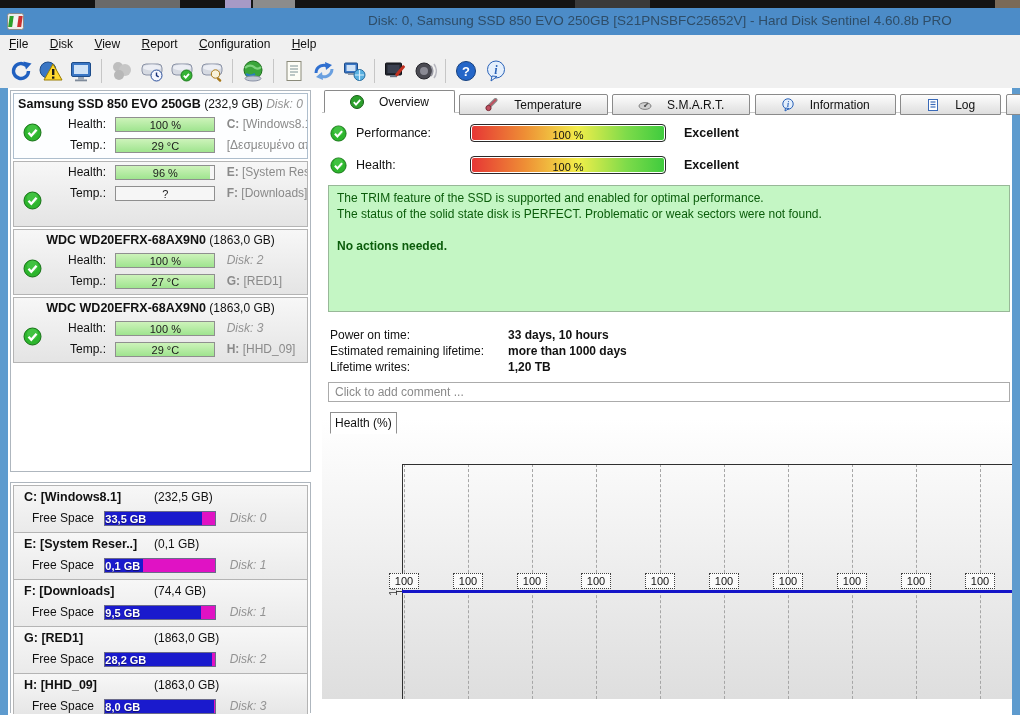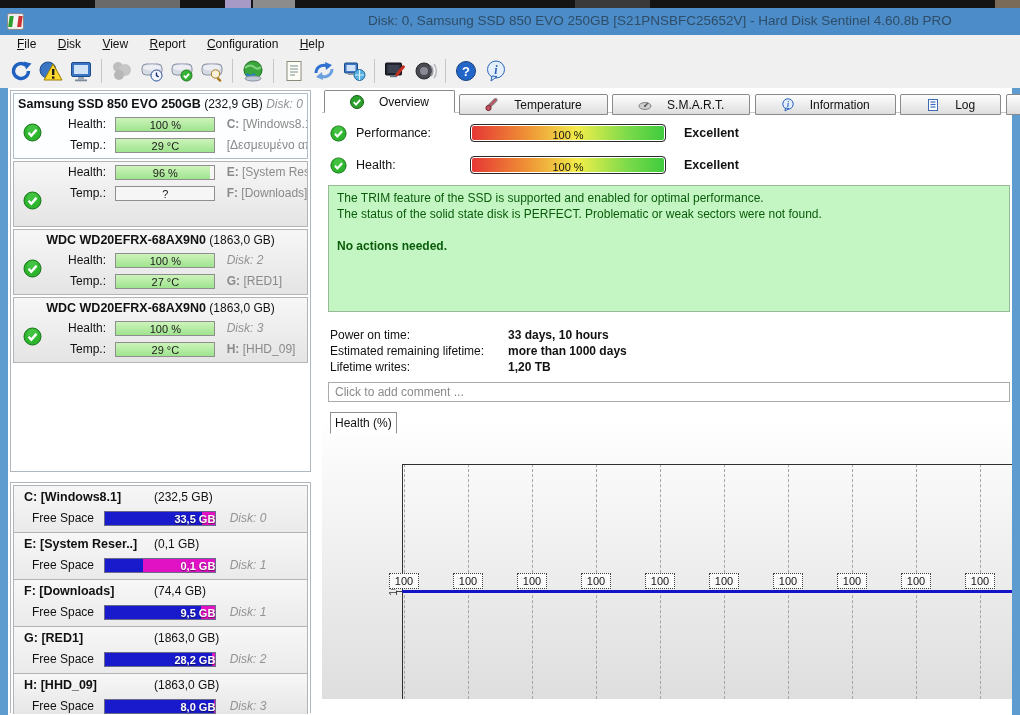--- a/index.html
+++ b/index.html
@@ -9,21 +9,21 @@
   
   #top-strip { position:absolute; left:0; top:0; width:1020px; height:8px; background:#141414; }
   #top-strip .blk { position:absolute; top:0; height:8px; }
 
   
   #titlebar { position:absolute; left:0; top:8px; width:1020px; height:27px; background:#4c8cc8; }
   #app-icon { position:absolute; left:7px; top:5px; width:17px; height:17px; }
   #title-text { position:absolute; left:368px; top:5px; font-size:13.5px; color:#2e4d68; white-space:nowrap; }
 
   
-  #menubar { position:absolute; left:0; top:35px; width:1020px; height:19px; background:#f0f0f0; padding-left:8px; }
+  #menubar { position:absolute; left:0; top:35px; width:1020px; height:19px; background:#f0f0f0; }
   .menu-item { display:inline-block; padding:2px 9px 0 9px; height:19px; font-size:12px; color:#101010; cursor:default; }
   .menu-item::first-letter { text-decoration:underline; }
 
   
   #toolbar { position:absolute; left:0; top:54px; width:1020px; height:34px; background:#f0f0f0; display:flex; align-items:center; padding-left:6px; }
   .tbtn { width:28px; height:28px; display:flex; align-items:center; justify-content:center; margin:0 1px; border-radius:3px; }
   .tbtn svg { display:block; }
   .tsep { width:1px; height:24px; background:#c6c6c6; margin:0 5px; }
 
   
@@ -53,21 +53,21 @@
   
   #part-list { position:absolute; left:2px; top:394px; width:301px; height:231px; border:1px solid #aeb6be; border-bottom:none; background:#fff; }
   .part-panel { position:absolute; left:2px; width:295px; height:63px; border:1px solid #b4b4b4; background:linear-gradient(#f7f7f7,#e6e6e6); }
   .pt-title { height:22px; line-height:23px; white-space:nowrap; }
   .pt-name { margin-left:10px; font-weight:bold; font-size:12.5px; }
   .pt-size { position:absolute; left:140px; }
   .pt-row { position:relative; height:20px; line-height:20px; white-space:nowrap; }
   .pt-label { display:inline-block; width:80px; text-align:right; }
   .pt-bar { display:inline-block; position:relative; width:112px; height:15px; border:1px solid #6a6a8a; background:#1a1acd; vertical-align:middle; margin-left:7px; }
   .pt-free { position:absolute; right:0; top:0; bottom:0; background:#e012c4; }
-  .pt-bar-text { position:absolute; left:0; right:0; top:0; text-align:right; font-size:11px; line-height:15px; color:#fff; font-weight:bold; text-shadow:0 1px 1px rgba(0,0,0,.5); }
+  .pt-bar-text { position:absolute; left:0; right:0; top:0; text-align:left; font-size:11px; line-height:15px; color:#fff; font-weight:bold; text-shadow:0 1px 1px rgba(0,0,0,.5); }
   .pt-disk-no { margin-left:10px; color:#939393; font-style:italic; }
 
   
   #main { position:absolute; left:314px; top:0; width:690px; height:627px; background:#fff; }
 
   
   #tabstrip { position:absolute; left:0; top:2px; width:690px; height:23px; border-bottom:1px solid #c8c8c8; padding-left:2px; white-space:nowrap; }
   .tab { display:inline-flex; align-items:center; gap:15px; height:21px; padding:0 25px; border:1px solid #8a8a8a; background:linear-gradient(#fdfdfd,#dedede); font-size:12px; margin-right:1px; vertical-align:bottom; position:relative; top:2px; border-radius:2px 2px 0 0; }
   .tab.active { background:#fff; top:0; height:23px; border-bottom:1px solid #fff; z-index:2; }
   .tab svg { display:block; }

